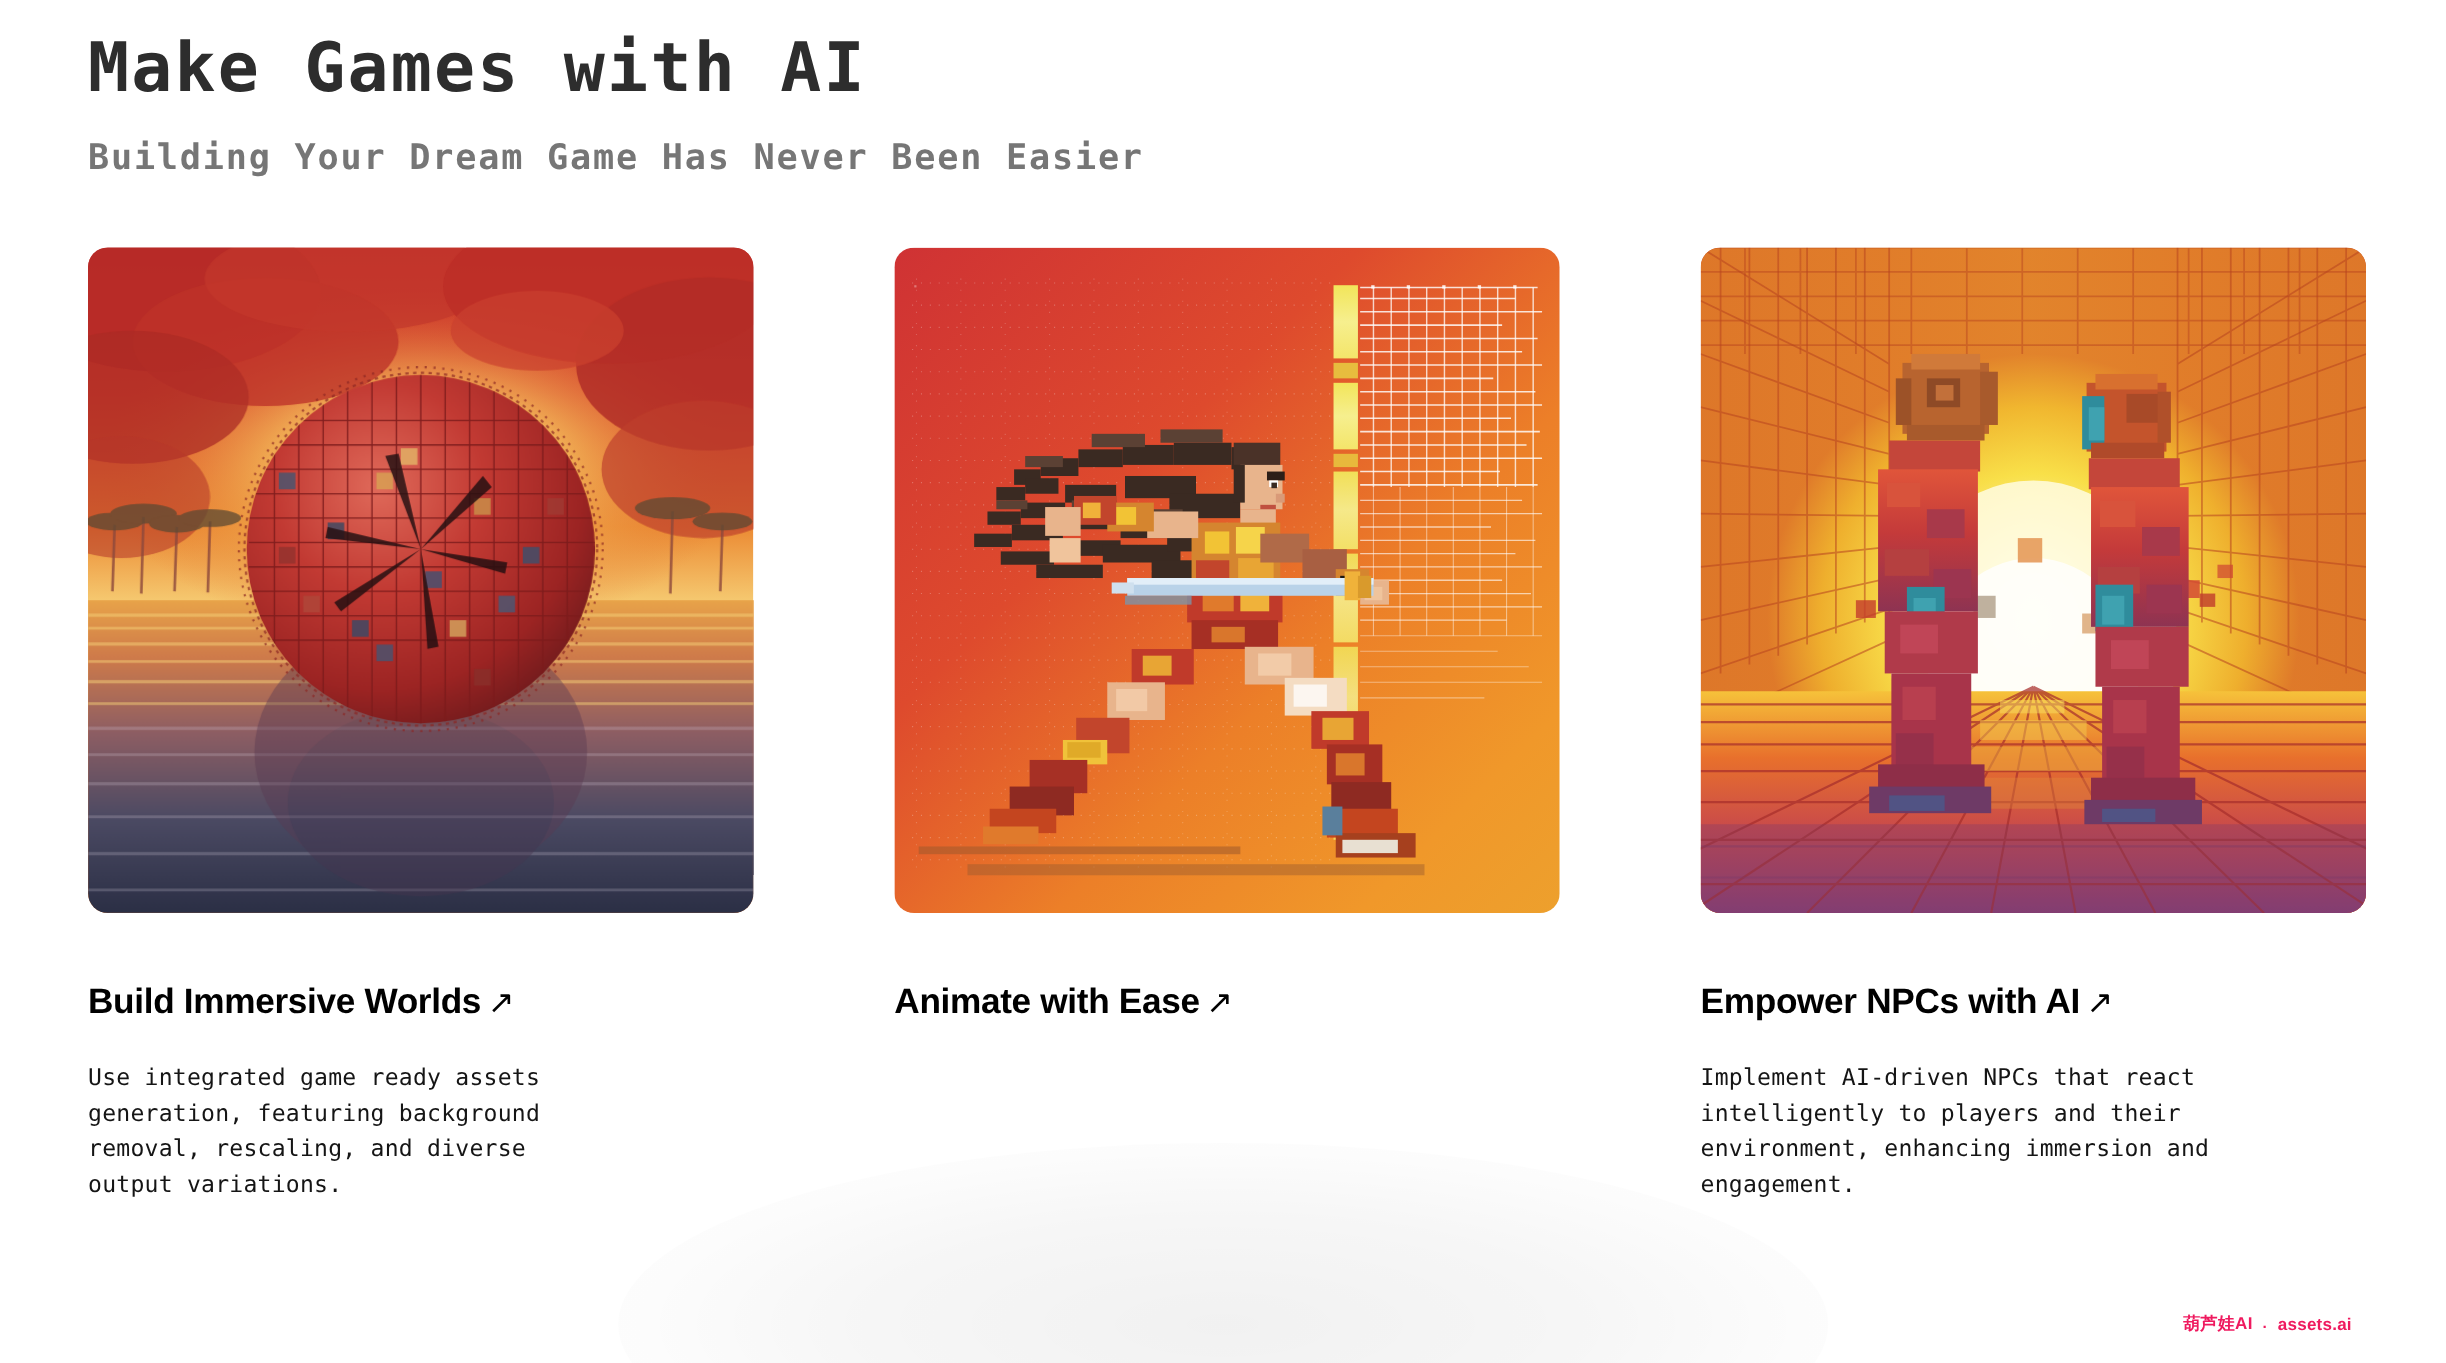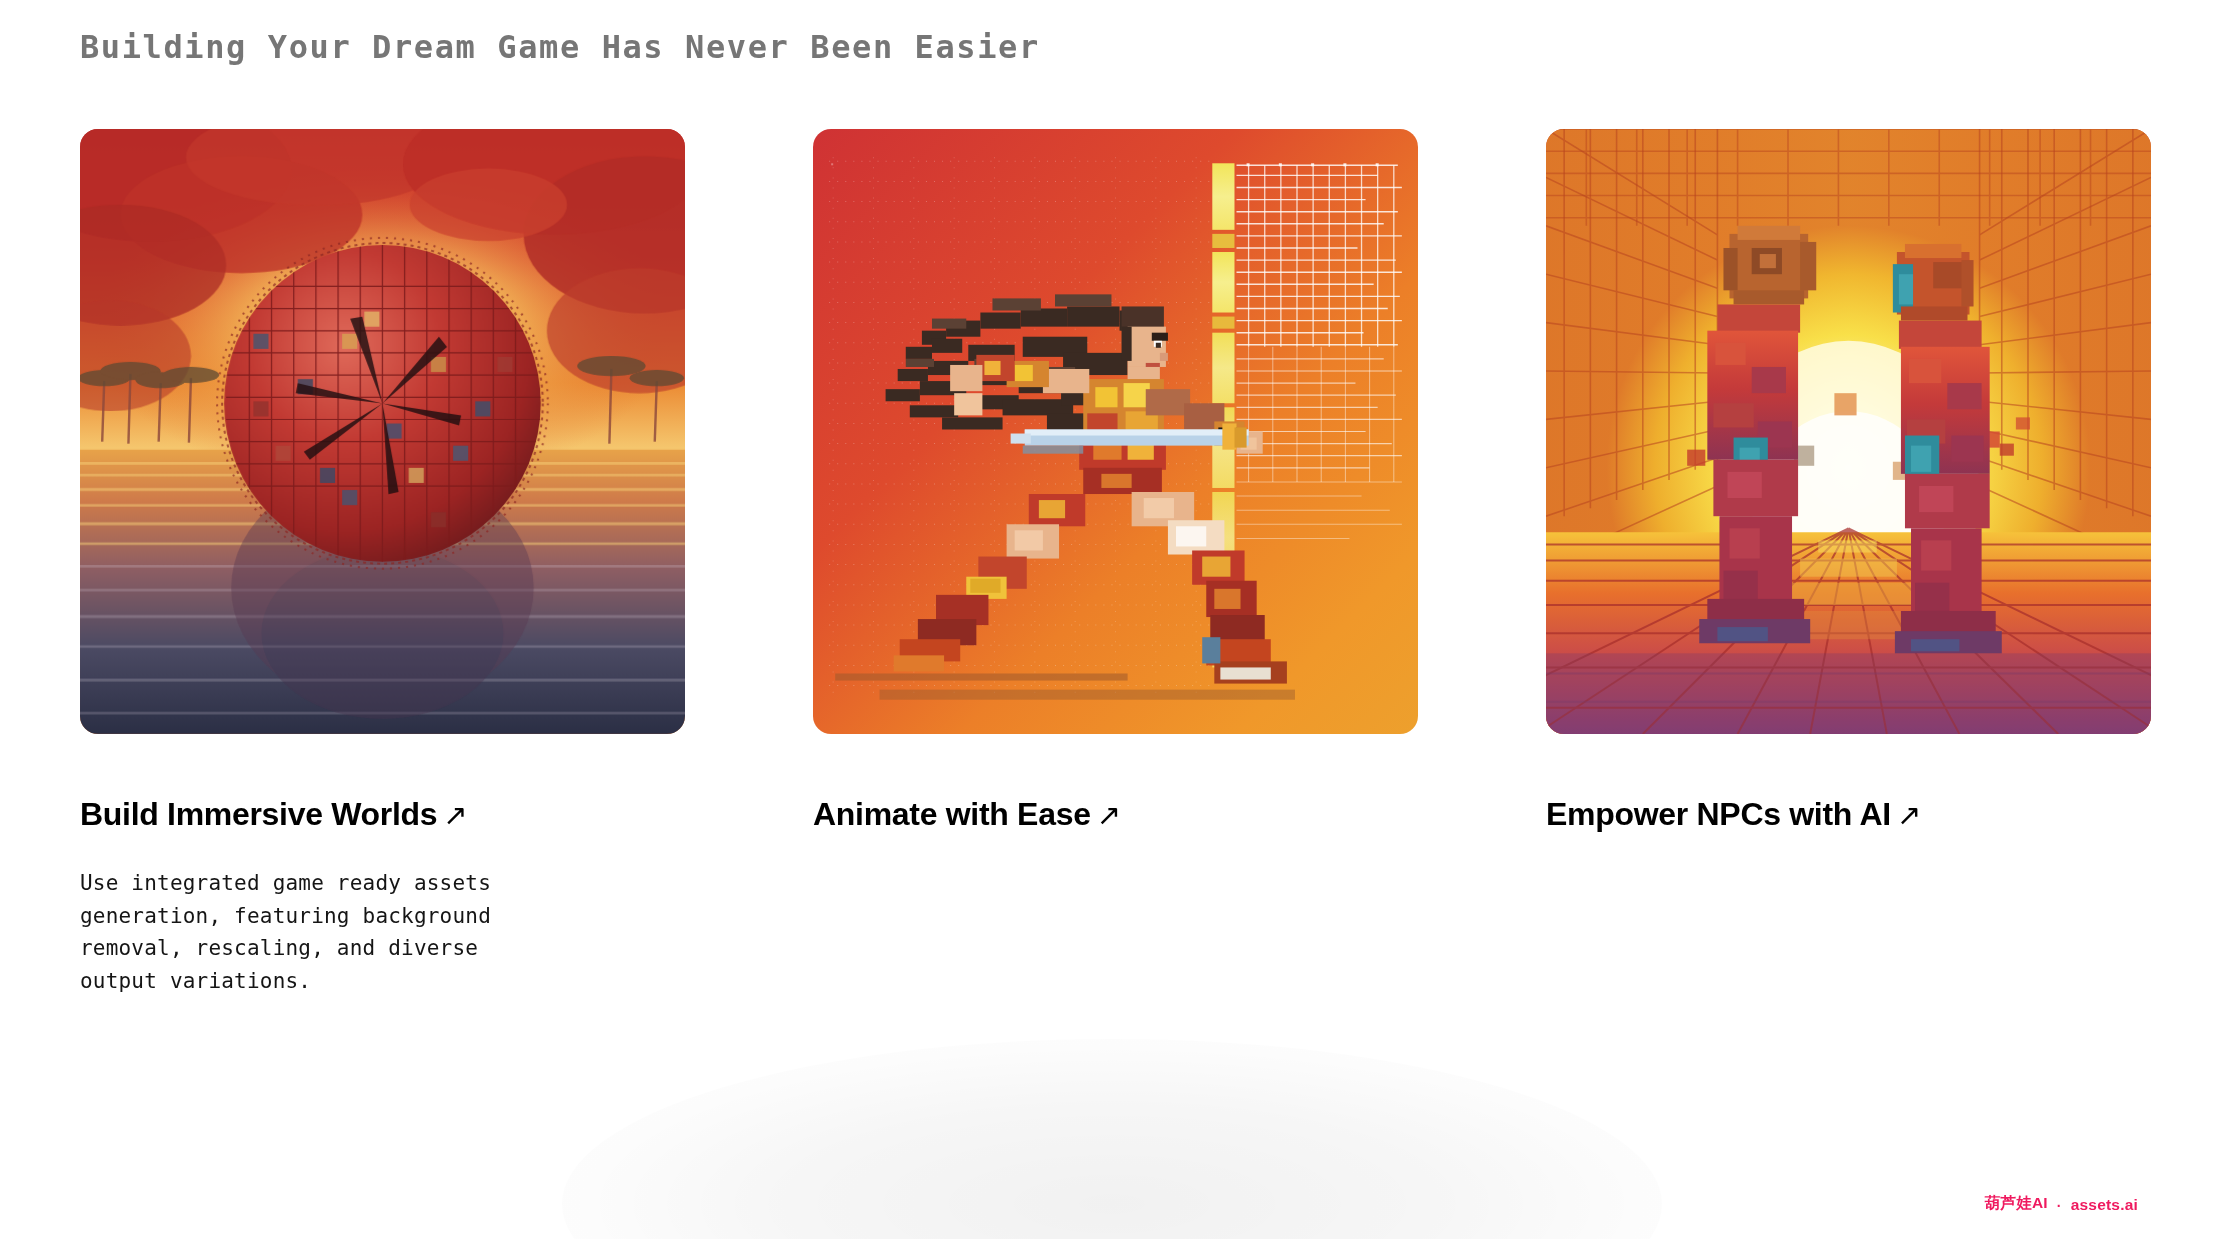--- a/index.html
+++ b/index.html
@@ -131,20 +131,21 @@
   }
   .watermark .wm-dot { font-size: 14px; }
 </style>
 </head>
 <body>
 
 <div class="bottom-glow"></div>
 
 <div class="page">
 
+  <h1 class="headline">Make Games with AI</h1>
   <div class="subhead">Building Your Dream Game Has Never Been Easier</div>
 
   <div class="cards">
 
     <div class="card">
       <div class="thumb">
         <svg viewBox="0 0 600 600" preserveAspectRatio="none">
           <defs>
             <linearGradient id="sky1" x1="0" y1="0" x2="0" y2="1">
               <stop offset="0%" stop-color="#c22b2b"></stop>
@@ -617,20 +618,24 @@
             <rect x="362" y="506" width="48" height="12" fill="#4a5a8c" opacity="0.8"></rect>
           </g>
 
           <rect x="0" y="520" width="600" height="80" fill="#6e3a72" opacity="0.28"></rect>
           <g stroke="#7a3a6a" stroke-width="2" opacity="0.4" fill="none">
             <path d="M0 540 H600 M0 568 H600"></path>
           </g>
         </svg>
       </div>
       <div class="card-title"><span>Empower NPCs with AI</span><span class="arrow">↗</span></div>
+      <div class="card-desc">Implement AI-driven NPCs that react
+intelligently to players and their
+environment, enhancing immersion and
+engagement.</div>
     </div>
 
   </div>
 </div>
 
 <div class="watermark">
   <span>葫芦娃AI</span>
   <span class="wm-dot">·</span>
   <span>assets.ai</span>
 </div>

